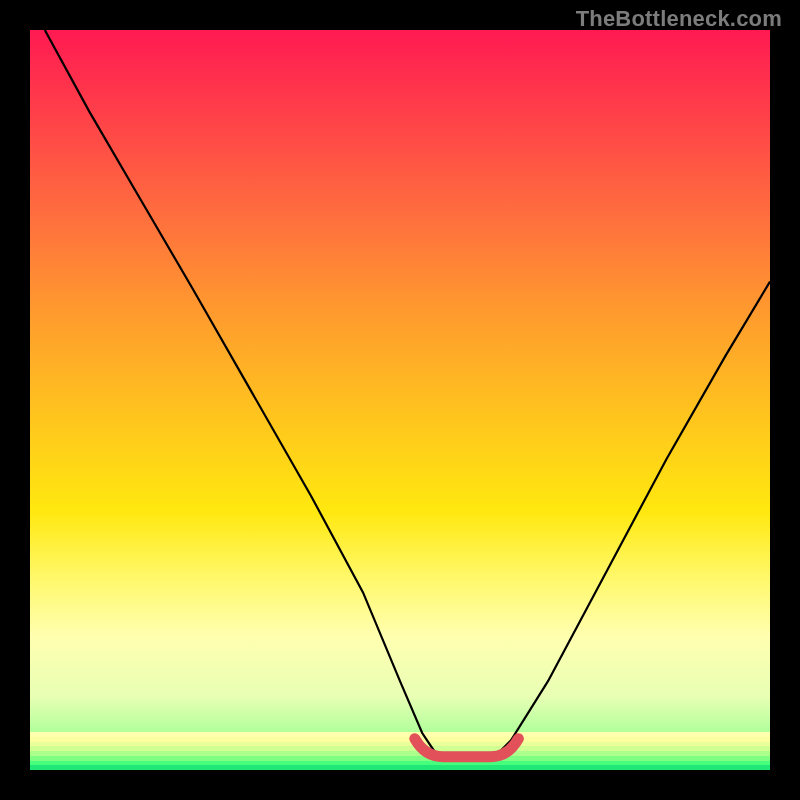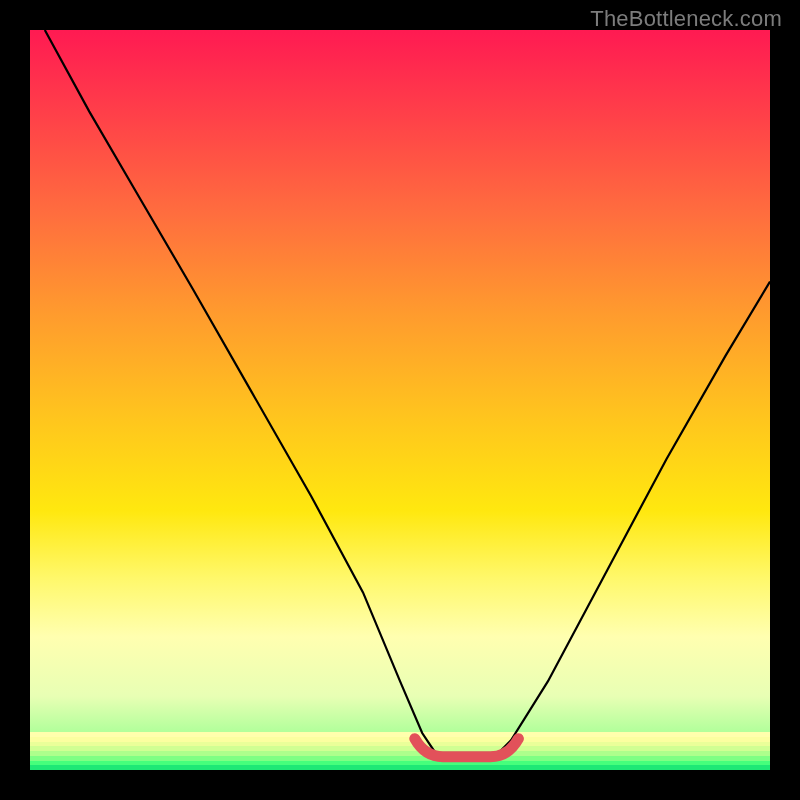--- a/index.html
+++ b/index.html
@@ -55,20 +55,21 @@
   .bands div {
     flex: 1;
   }
   .attribution {
     position: absolute;
     top: 6px;
     right: 18px;
     color: #7c7c7c;
     font-size: 22px;
     letter-spacing: 0.2px;
+    font-weight: bold;
   }
   svg.curve, svg.pink {
     position: absolute;
     inset: 0;
   }
 </style>
 </head>
 <body>
 
 <div class="frame">

